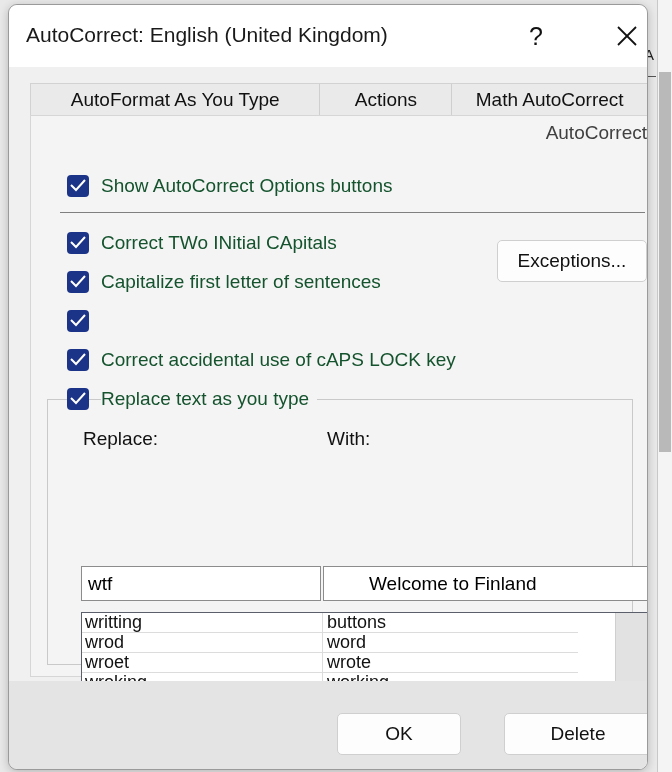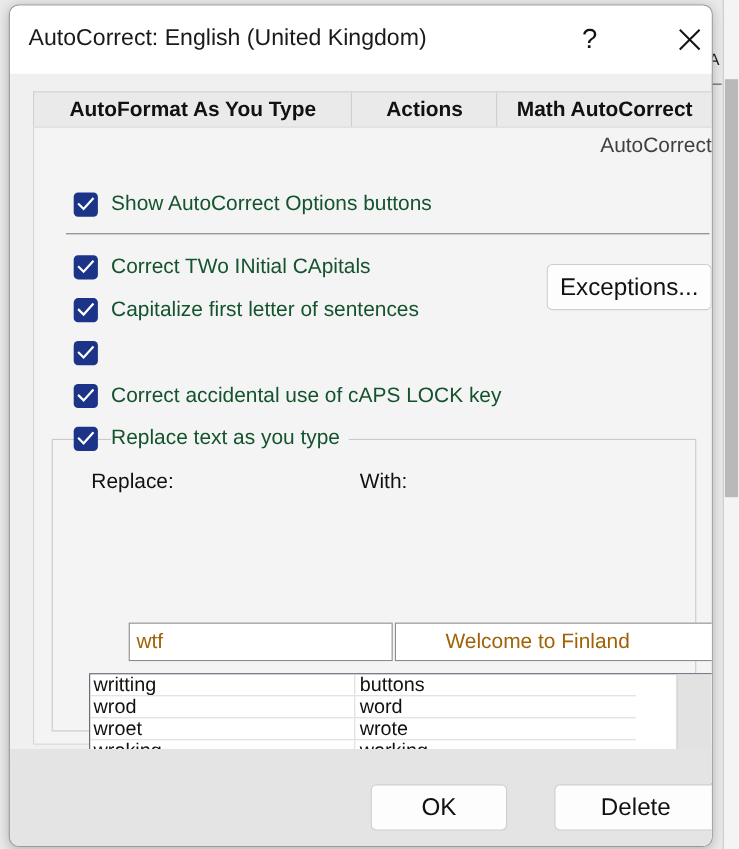--- a/index.html
+++ b/index.html
@@ -74,21 +74,20 @@
   
   .tabstrip{
     position:absolute;left:21px;top:78px;
     width:618px;height:33px;
     background:#eaeaea;
     border:1px solid #d2d2d2;
     border-bottom:none;
     box-sizing:border-box;
     display:flex;
     align-items:stretch;
-    font-weight:bold;
   }
   .tab{
     display:flex;align-items:center;justify-content:center;
     font-size:19px;color:#111;
     padding:0 16px;
     border-right:1px solid #cfcfcf;
     white-space:nowrap;
     cursor:default;
   }
   .tab:last-child{border-right:none;}
@@ -133,21 +132,21 @@
     position:absolute;left:29px;width:585px;height:1px;
     background:#7f7f7f;
   }
 
   
   .btn{
     background:#fdfdfd;
     border:1px solid #cfcfcf;
     border-radius:5px;
     font-family:"Liberation Sans", sans-serif;
-    font-size:22px;
+    font-size:19px;
     color:#111;
     display:flex;align-items:center;justify-content:center;
     cursor:default;
     box-sizing:border-box;
   }
   #exceptions-button{
     position:absolute;left:466px;top:124px;
     width:150px;height:42px;
   }
 
@@ -164,25 +163,24 @@
     font-size:19px;color:#111;
   }
 
   .textinput{
     position:absolute;
     background:#ffffff;
     border:1px solid #8c8c8c;
     box-sizing:border-box;
     font-family:"Liberation Sans", sans-serif;
     font-size:19px;
-    color:#a16207;
+    color:#000000;
     padding:0 6px;
     display:flex;align-items:center;
     outline:none;
-    margin-left:36px;
   }
   #replace-input{left:50px;top:450px;width:240px;height:35px;}
   #with-input{left:292px;top:450px;width:326px;height:35px;padding-left:45px;}
 
   
   #entry-list{
     position:absolute;left:50px;top:496px;
     width:568px;height:101px;
     border:1px solid #5b5f6b;
     background:#ffffff;

